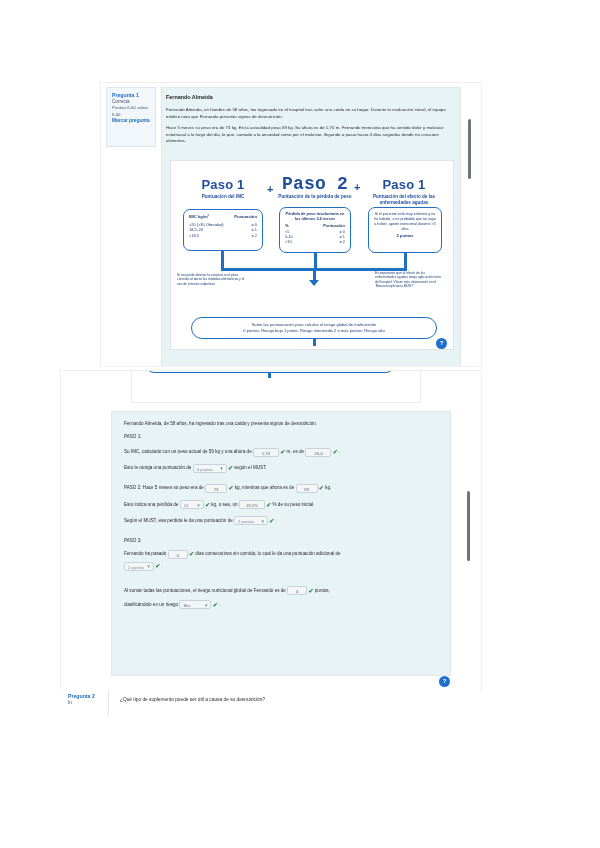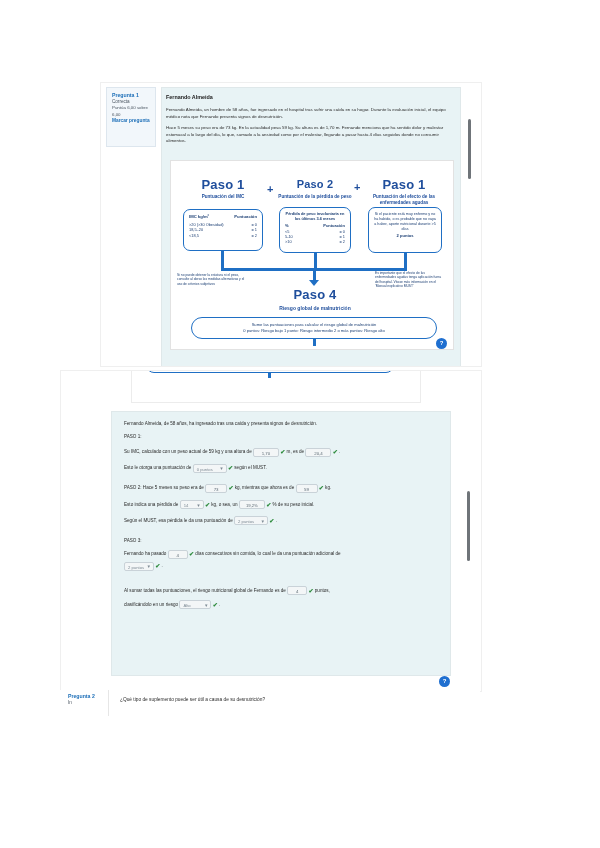--- a/index.html
+++ b/index.html
@@ -115,21 +115,21 @@
 
       <div class="must" style="left:8px;top:72px;width:284px;height:190px;">
 
         <div class="must-col" style="left:10px;top:16px;width:84px;">
           <div class="must-step" style="font-size:13px;line-height:15px;">Paso 1</div>
           <div class="must-step-sub" style="font-size:4.6px;line-height:6px;margin-top:2px;">Puntuación del IMC</div>
         </div>
         <div class="must-plus" style="left:96px;top:22px;font-size:11px;">+</div>
 
         <div class="must-col" style="left:105px;top:16px;width:78px;">
-          <div class="must-step" style="font-size:11px;line-height:15px;">Paso 2</div>
+          <div class="must-step" style="font-size:18px;line-height:15px;font-family:Liberation Mono, monospace;">Paso 2</div>
           <div class="must-step-sub" style="font-size:4.6px;line-height:6px;margin-top:2px;">Puntuación de la pérdida de peso</div>
         </div>
         <div class="must-plus" style="left:183px;top:20px;font-size:11px;">+</div>
 
         <div class="must-col" style="left:190px;top:16px;width:86px;">
           <div class="must-step" style="font-size:13px;line-height:15px;">Paso 1</div>
           <div class="must-step-sub" style="font-size:4.6px;line-height:6px;margin-top:2px;">Puntuación del efecto de las enfermedades agudas</div>
         </div>
 
         <div class="must-box" style="left:12px;top:48px;width:80px;height:42px;padding:4px 5px;">
@@ -179,24 +179,20 @@
         <div class="connector" style="left:50px;top:90px;width:2.5px;height:18px;"></div>
         <div class="connector" style="left:143px;top:92px;width:2.5px;height:16px;"></div>
         <div class="connector" style="left:233px;top:92px;width:2.5px;height:16px;"></div>
         <div class="connector" style="left:50px;top:107px;width:186px;height:2.5px;"></div>
         <div class="connector" style="left:142px;top:109px;width:2.5px;height:11px;"></div>
         <div class="arrow-down" style="left:138px;top:119px;"></div>
 
         <div class="must-note" style="left:6px;top:112px;width:72px;font-size:3.3px;line-height:4.4px;">Si no puede obtener la estatura ni el peso, consulte al dorso las medidas alternativas y el uso de criterios subjetivos</div>
         <div class="must-note" style="left:204px;top:110px;width:70px;font-size:3.3px;line-height:4.4px;">Es importante que el efecto de las enfermedades agudas tenga aplicación fuera del hospital. Véase más información en el 'Manual explicativo MUST'</div>
 
-        <div class="must-col" style="left:92px;top:126px;width:104px;">
-          <div class="must-step" style="font-size:13px;line-height:15px;">Paso 4</div>
-          <div class="must-step-sub" style="font-size:5px;line-height:7px;margin-top:3px;">Riesgo global de malnutrición</div>
-        </div>
 
         <div class="must-final" style="left:20px;top:156px;width:246px;height:22px;padding:4px 8px;">
           <div style="font-size:4.1px;line-height:6px;">Sume las puntuaciones para calcular el riesgo global de malnutrición</div>
           <div style="font-size:4.1px;line-height:6px;">0 puntos: Riesgo bajo 1 punto: Riesgo intermedio 2 o más puntos: Riesgo alto</div>
         </div>
         <div class="connector" style="left:142px;top:178px;width:2.5px;height:7px;"></div>
       </div>
     </div>
 
     <div class="help" style="left:335px;top:255px;width:11px;height:11px;font-size:6px;line-height:11px;">?</div>

